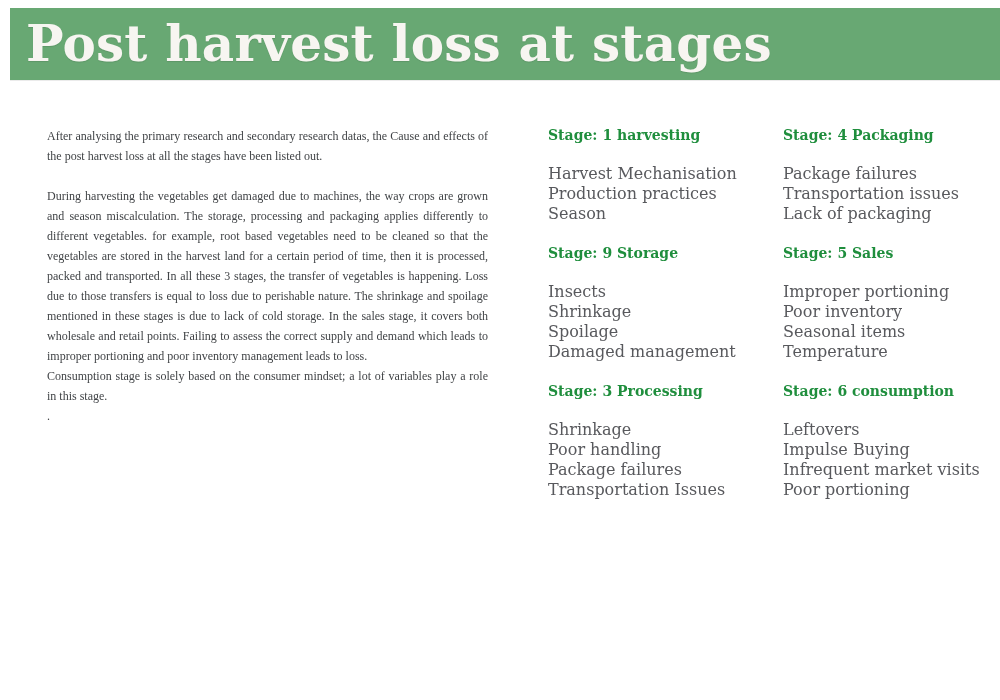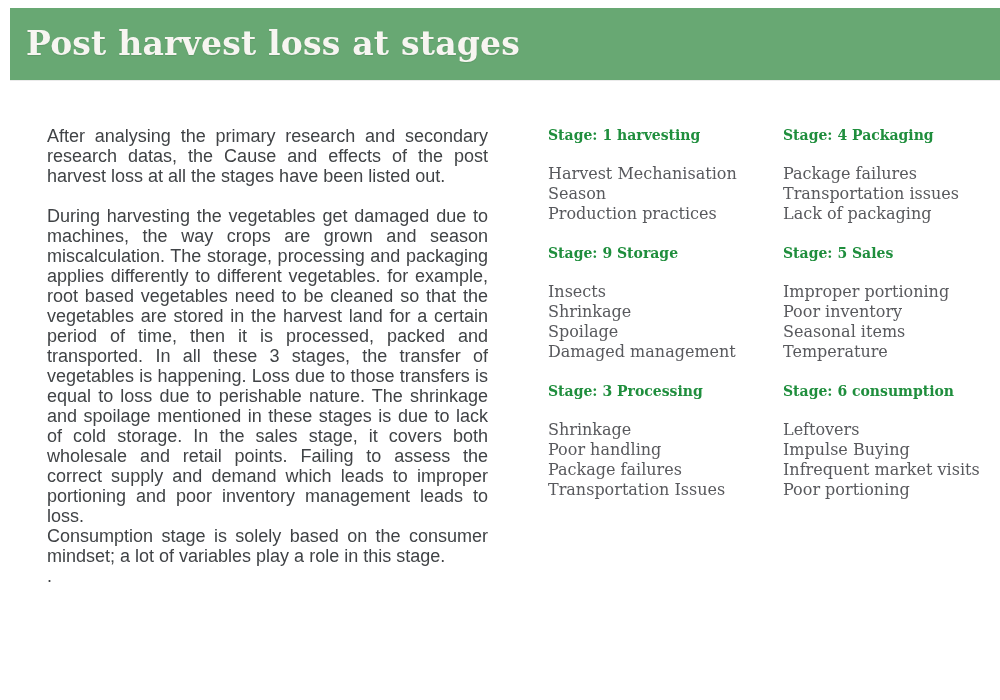--- a/index.html
+++ b/index.html
@@ -27,35 +27,36 @@
     left:10px;top:8px;
     width:990px;height:72px;
     background:var(--header-green);
     box-shadow:0 1px 0 rgba(0,0,0,0.08);
   }
   .header h1{
     margin:0;
     padding-left:16px;
     font-family:"DejaVu Serif", serif;
     font-weight:bold;
-    font-size:33px;
+    font-size:50px;
     line-height:72px;
     letter-spacing:0.2px;
     color:var(--title-color);
     white-space:nowrap;
     text-shadow:0 1px 1px rgba(0,0,0,0.10);
   }
   .left-text{
     position:absolute;
     left:47px;top:126px;
     width:441px;
     text-align:justify;
     color:var(--body-text);
-    font-size:18px;
+    font-size:12px;
     line-height:20px;
+    font-family:Liberation Serif, serif;
   }
   .left-text p{margin:0;}
   .left-text p.gap{margin-top:20px;}
   .col{
     position:absolute;
     top:117px;
     width:235px;
   }
   .col1{left:548px;}
   .col2{left:783px;}
@@ -93,22 +94,22 @@
     <p class="gap">During harvesting the vegetables get damaged due to machines, the way crops are grown and season miscalculation. The storage, processing and packaging applies differently to different vegetables. for example, root based vegetables need to be cleaned so that the vegetables are stored in the harvest land for a certain period of time, then it is processed, packed and transported. In all these 3 stages, the transfer of vegetables is happening. Loss due to those transfers is equal to loss due to perishable nature. The shrinkage and spoilage mentioned in these stages is due to lack of cold storage. In the sales stage, it covers both wholesale and retail points. Failing to assess the correct supply and demand which leads to improper portioning and poor inventory management leads to loss.</p>
     <p>Consumption stage is solely based on the consumer mindset; a lot of variables play a role in this stage.</p>
     <p>.</p>
   </main>
 
   <section class="col col1">
     <div class="stage-section">
       <h2 class="stage-title">Stage: 1 harvesting</h2>
       <ul class="stage-items">
         <li>Harvest Mechanisation</li>
+        <li>Production practices</li>
         <li>Season</li>
-        <li>Production practices</li>
       </ul>
     </div>
     <div class="stage-section">
       <h2 class="stage-title">Stage: 9 Storage</h2>
       <ul class="stage-items">
         <li>Insects</li>
         <li>Shrinkage</li>
         <li>Spoilage</li>
         <li>Damaged management</li>
       </ul>

